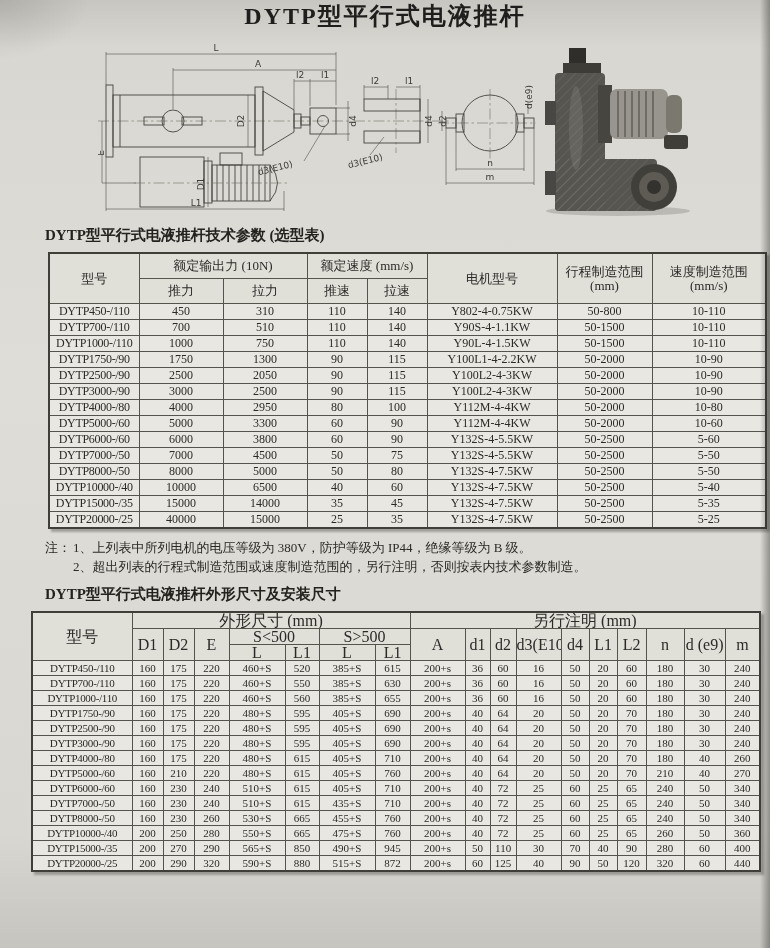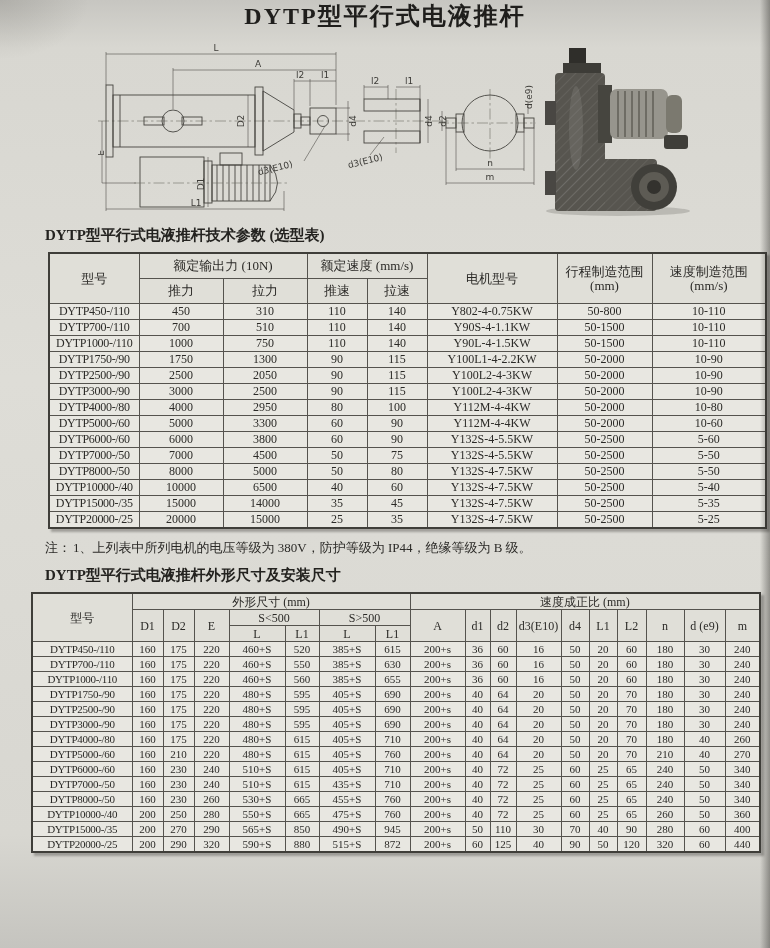--- a/index.html
+++ b/index.html
@@ -20,21 +20,21 @@
   .sec-heading{margin:9px 0 0 45px;font-size:15px;font-weight:bold;color:#23221f;}
   table{border-collapse:collapse;background:#e8e7e1;table-layout:fixed;
     border:2px solid #3f3e39;box-shadow:3px 3px 2px rgba(55,53,48,.35);}
   th,td{border:1px solid #55534e;text-align:center;vertical-align:middle;padding:0;font-weight:normal;
     overflow:hidden;white-space:nowrap;}
   th{background:#e0dfd8;}
   .spec{margin:7px 0 0 48px;width:717px;}
   .spec th{font-size:13px;height:24px;}
   .spec td{font-size:12px;height:15px;line-height:15px;}
   .dims{margin:7px 0 0 31px;width:728px;}
-  .dims th{font-size:12px;height:15px;line-height:14px;margin-top:42px;}
+  .dims th{font-size:16px;height:15px;line-height:14px;margin-top:42px;}
   .dims td{font-size:11px;height:14px;line-height:14px;}
   .c-model{font-size:11.5px;letter-spacing:-0.3px;}
   .th2 span{display:block;line-height:14px;}
   .notes{position:relative;margin:9px 0 0 45px;width:700px;font-size:13px;line-height:19px;}
   .notes-prefix{position:absolute;left:0;top:0;}
   .note-item{margin-left:28px;padding-left:24px;text-indent:-24px;}
   svg text{font-size:9px;fill:#3c3b37;font-family:"DejaVu Sans",sans-serif;}
   svg .ln{stroke:#45443f;stroke-width:0.9;fill:none;}
   svg .cl{stroke:#6f6e67;stroke-width:0.6;stroke-dasharray:11 3 2.5 3;fill:none;}
   svg .dim{stroke:#45443f;stroke-width:0.55;fill:none;}
@@ -365,34 +365,35 @@
           <td>15000</td>
           <td>14000</td>
           <td>35</td>
           <td>45</td>
           <td>Y132S-4-7.5KW</td>
           <td>50-2500</td>
           <td>5-35</td>
         </tr>
         <tr>
           <td class="c-model">DYTP20000-/25</td>
-          <td>20000</td>
+          <td>40000</td>
           <td>15000</td>
           <td>25</td>
           <td>35</td>
           <td>Y132S-4-7.5KW</td>
           <td>50-2500</td>
           <td>5-25</td>
         </tr>
       </tbody>
   </table>
 
   <div class="notes">
     <span class="notes-prefix">注：</span>
     <div class="note-item">1、上列表中所列电机的电压等级为 380V，防护等级为 IP44，绝缘等级为 B 级。</div>
+    <div class="note-item">2、超出列表的行程式制造范围或速度制造范围的，另行注明，否则按表内技术参数制造。</div>
   </div>
 
   <div class="sec-heading">DYTP型平行式电液推杆外形尺寸及安装尺寸</div>
 
   <table class="dims">
     <colgroup>
       <col style="width:100px">
         <col style="width:31px">
         <col style="width:31px">
         <col style="width:35px">
@@ -408,21 +409,21 @@
         <col style="width:28px">
         <col style="width:29px">
         <col style="width:38px">
       <col style="width:41px">
         <col style="width:35px">
     </colgroup>
     <thead>
       <tr>
         <th rowspan="3">型号</th>
         <th colspan="7">外形尺寸 (mm)</th>
-        <th colspan="10">速度成正比 (mm)</th>
+        <th colspan="10">另行注明 (mm)</th>
       </tr>
       <tr>
         <th rowspan="2">D1</th>
         <th rowspan="2">D2</th>
         <th rowspan="2">E</th>
         <th colspan="2">S&lt;500</th>
         <th colspan="2">S&gt;500</th>
         <th rowspan="2">A</th>
         <th rowspan="2">d1</th>
         <th rowspan="2">d2</th>

